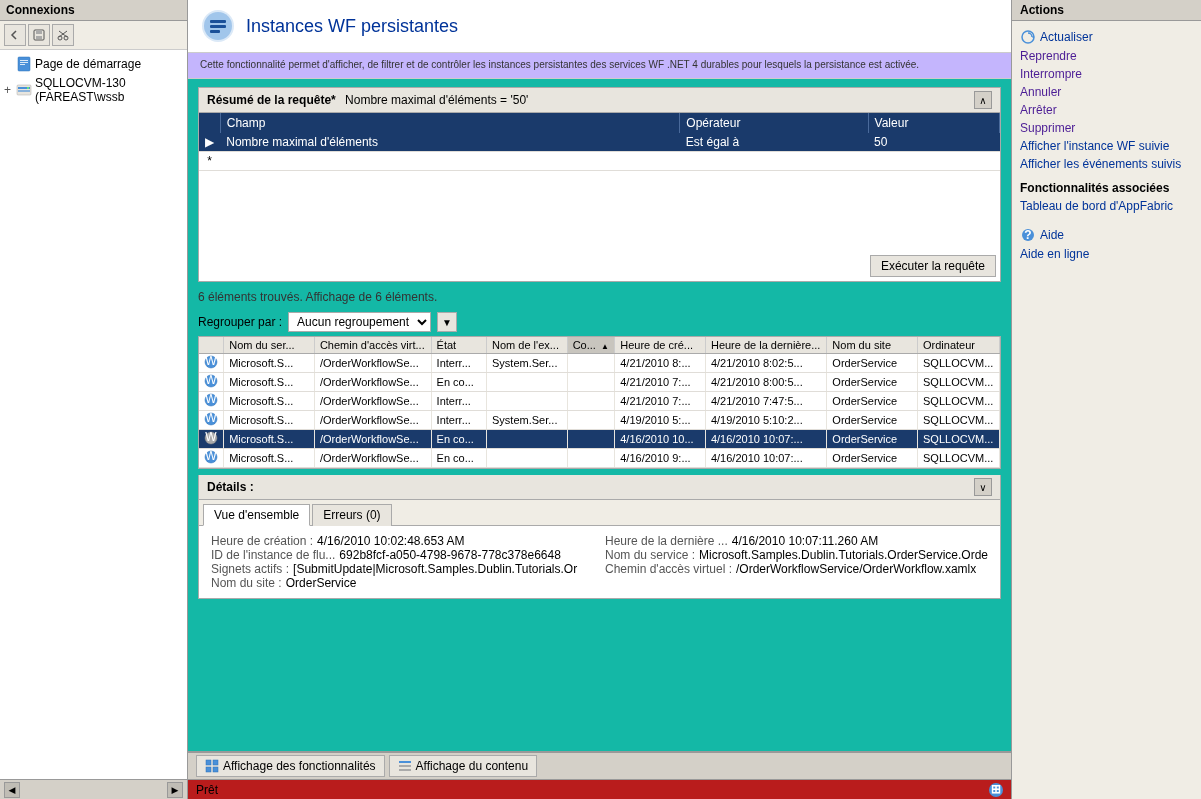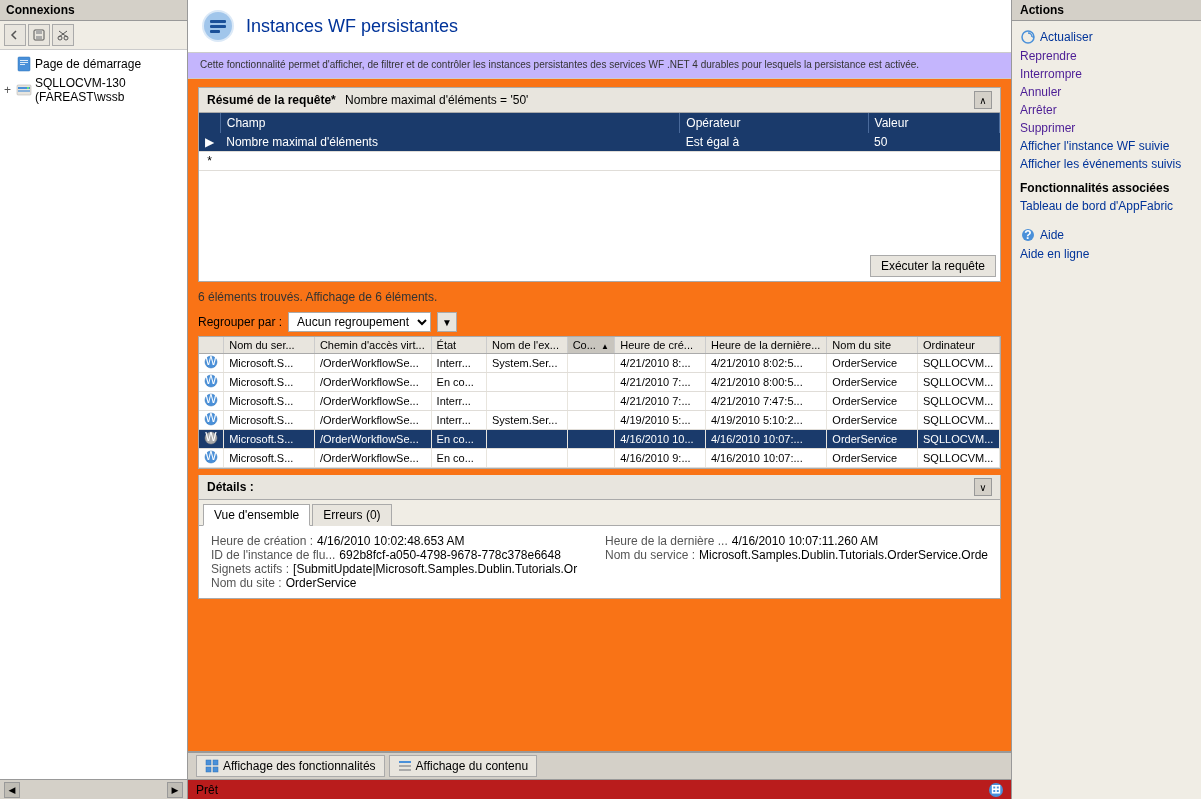--- a/index.html
+++ b/index.html
@@ -101,21 +101,21 @@
       border-bottom: 1px solid #ccc;
       font-size: 10px;
       color: #333;
     }
 
     
     .content {
       flex: 1;
       overflow-y: auto;
       padding: 8px 10px;
-      background: #f97316;
+      background: #14b8a6;
     }
 
     
     .section-header {
       background: #e8e5de;
       border: 1px solid #aaa;
       padding: 3px 8px;
       display: flex;
       align-items: center;
       justify-content: space-between;
@@ -679,20 +679,24 @@
         </div>
         <div>
           <div class="detail-row">
             <span class="detail-label">Heure de la dernière ...</span>
             <span class="detail-value">4/16/2010 10:07:11.260 AM</span>
           </div>
           <div class="detail-row">
             <span class="detail-label">Nom du service :</span>
             <span class="detail-value">Microsoft.Samples.Dublin.Tutorials.OrderService.Orde</span>
           </div>
+          <div class="detail-row">
+            <span class="detail-label">Chemin d'accès virtuel :</span>
+            <span class="detail-value">/OrderWorkflowService/OrderWorkflow.xamlx</span>
+          </div>
         </div>
       </div>
     </div>
 
   </div>
 
   <div class="bottom-toolbar">
     <div class="bottom-tab">
       <svg width="14" height="14" viewBox="0 0 14 14">
           <rect x="1" y="1" width="5" height="5" fill="#4a90d9" stroke="#2a70b9" stroke-width="0.5"></rect>

